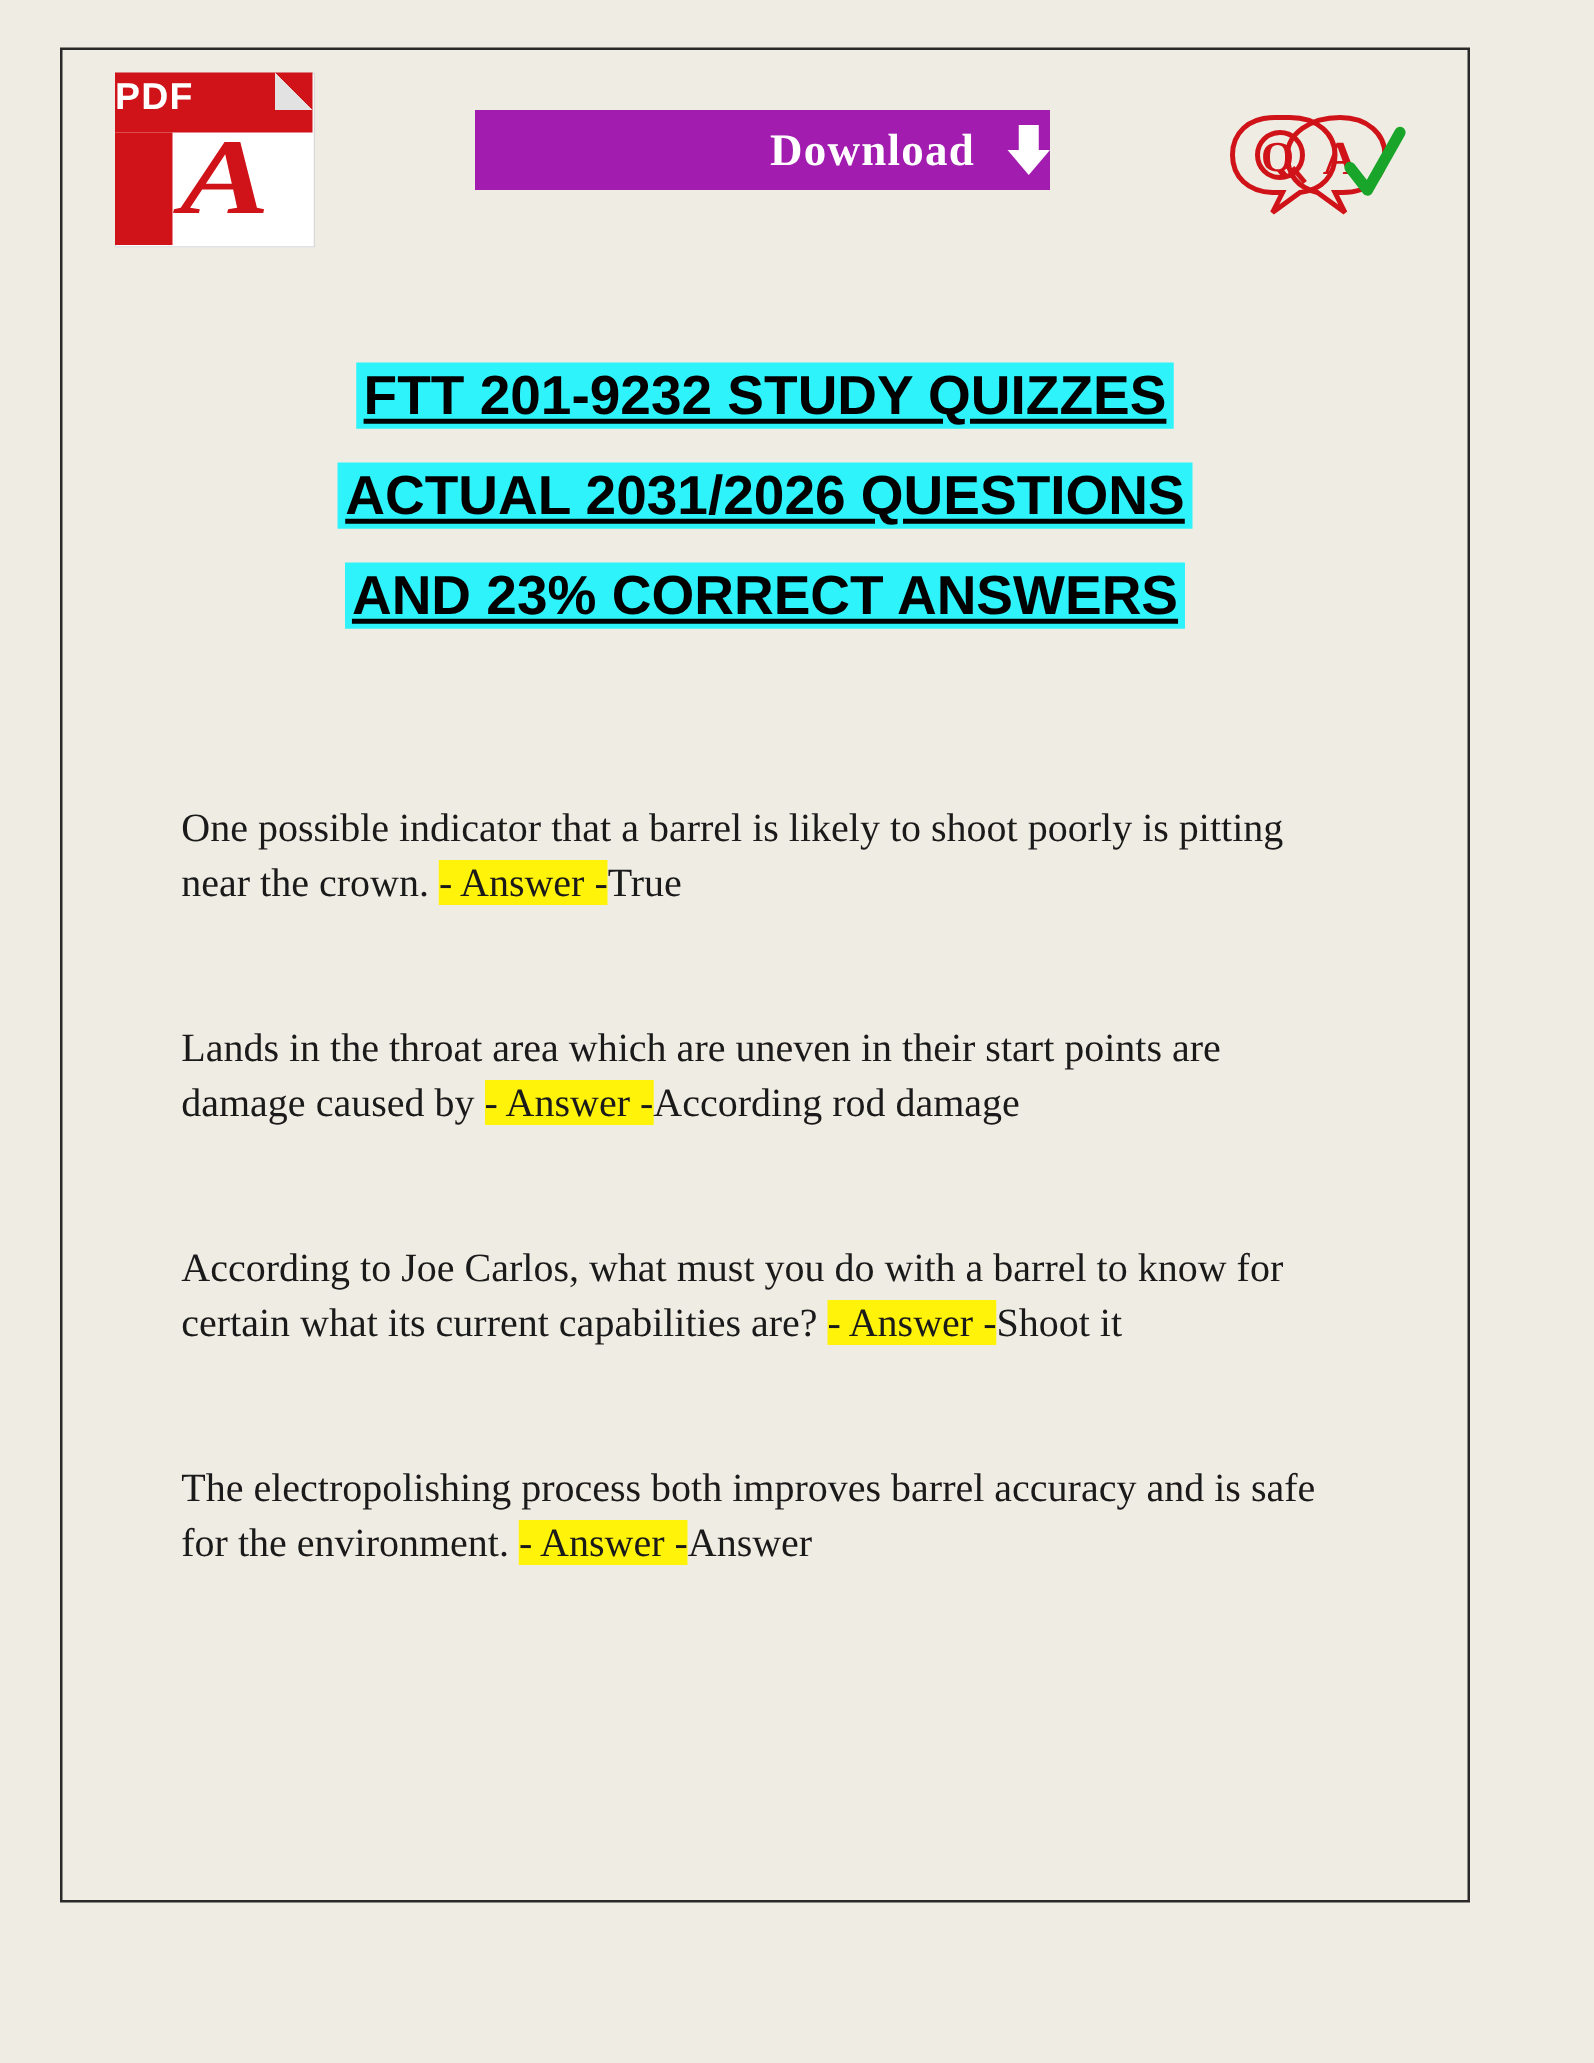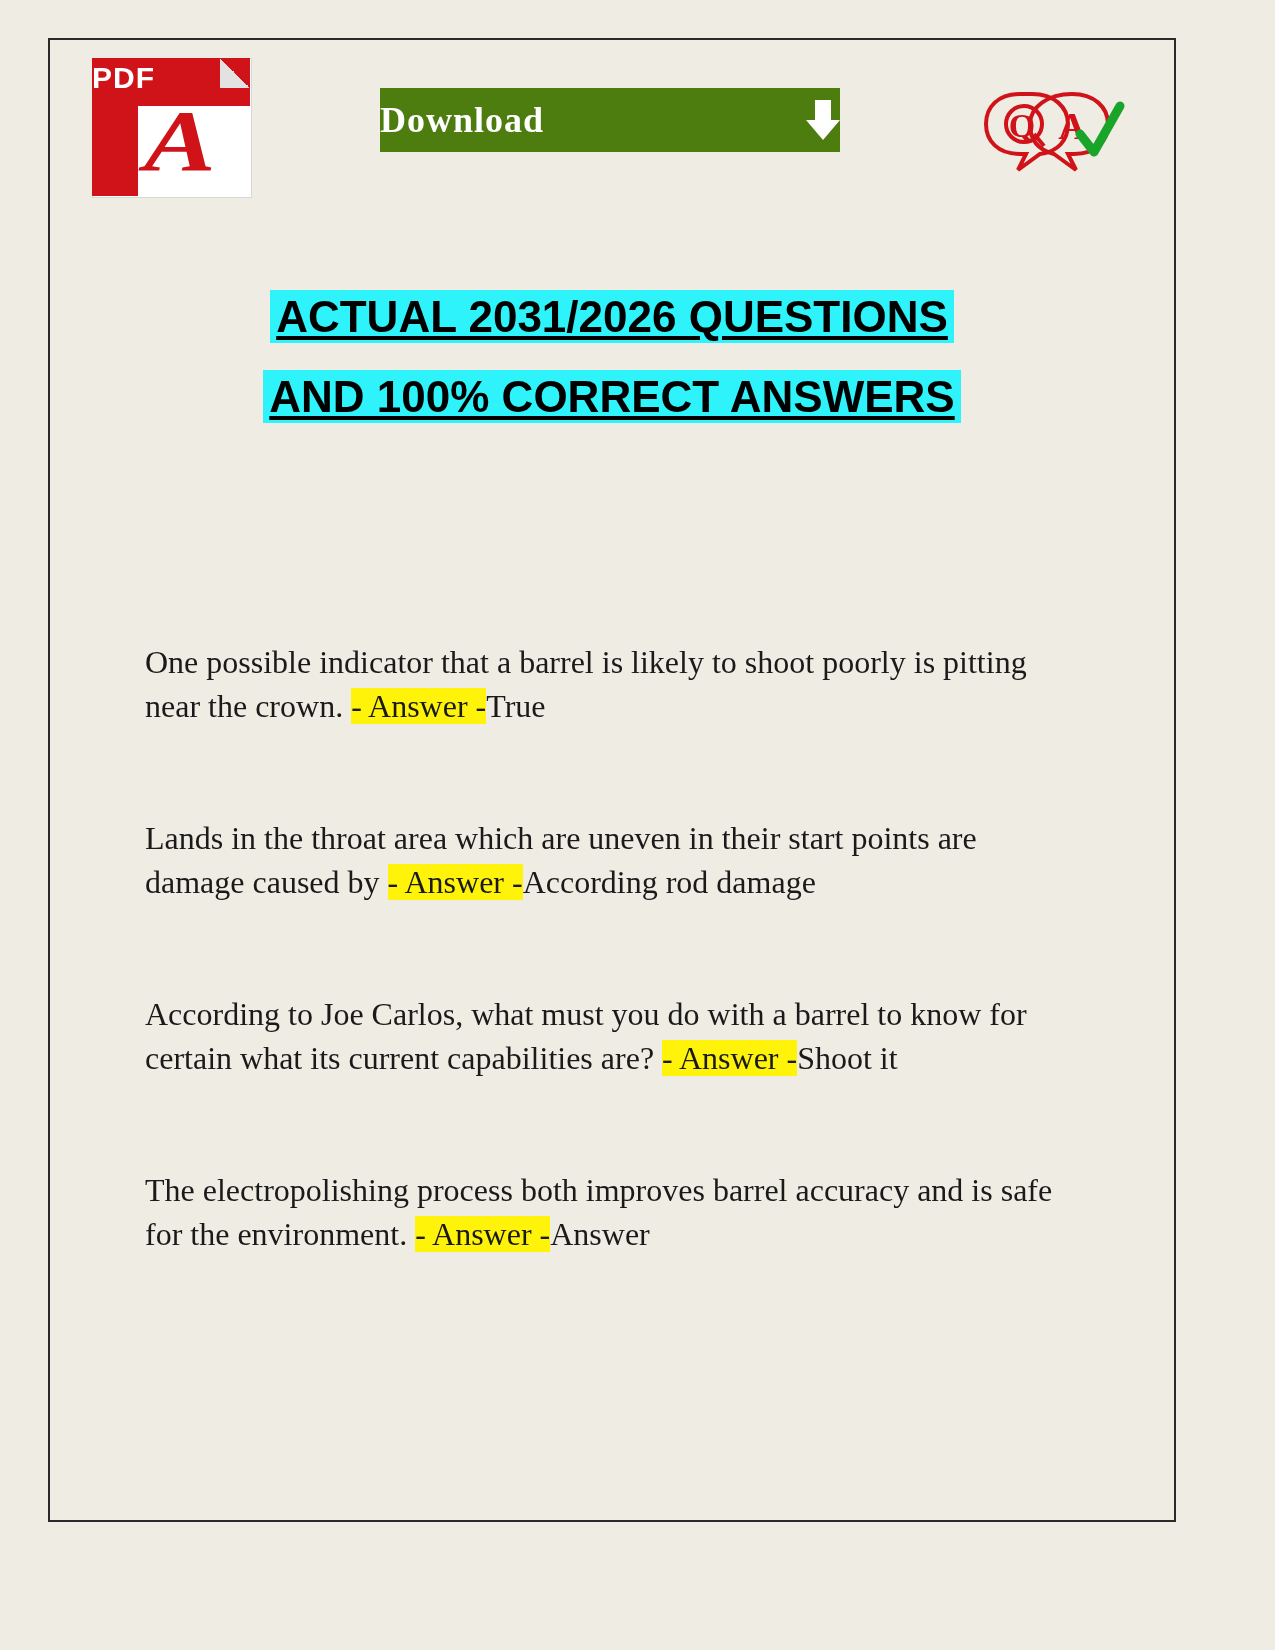--- a/index.html
+++ b/index.html
@@ -90,24 +90,24 @@
     transform: scaleX(1.25);
     transform-origin: left top;
   }
   
   .download-banner {
     position: absolute;
     left: 330px;
     top: 48px;
     width: 460px;
     height: 64px;
-    background: #4d7c0f;
+    background: #a21caf;
     display: flex;
     align-items: center;
-    justify-content: space-between;
+    justify-content: flex-end;
   }
   .download-text {
     color: #ffffff;
     font-size: 36px;
     font-weight: bold;
     letter-spacing: 1px;
     font-family: "Liberation Serif", serif;
   }
   .download-arrow {
     margin-left: 26px;
@@ -215,22 +215,23 @@
           <path d="M96 12 C118 12 132 25 132 42 C132 59 120 72 98 72 L92 72 L100 88 L78 72 C62 68 54 58 54 42 C54 25 72 12 96 12 Z"></path>
         </g>
         <text x="46" y="55" font-family="Liberation Serif, serif" font-size="34" font-weight="bold" fill="#cf1319" text-anchor="middle">Q</text>
         <text x="96" y="57" font-family="Liberation Serif, serif" font-size="38" font-weight="bold" fill="#cf1319" text-anchor="middle">A</text>
         <path d="M104 52 L118 70 L144 24" stroke="#19a52a" stroke-width="9" fill="none" stroke-linecap="round" stroke-linejoin="round"></path>
       </svg>
     </div>
   </div>
 
   <div class="title-block">
+    <div class="title-line"><span>FTT 201-9232 STUDY QUIZZES</span></div>
     <div class="title-line"><span>ACTUAL 2031/2026 QUESTIONS</span></div>
-    <div class="title-line"><span>AND 100% CORRECT ANSWERS</span></div>
+    <div class="title-line"><span>AND 23% CORRECT ANSWERS</span></div>
   </div>
 
   <div class="qa-body">
 
     <div class="qa-item">
       <span>One possible indicator that a barrel is likely to shoot poorly is pitting near the crown. </span><span class="hl-answer">- Answer -</span><span>True</span>
     </div>
 
     <div class="qa-item">
       <span>Lands in the throat area which are uneven in their start points are damage caused by </span><span class="hl-answer">- Answer -</span><span>According rod damage</span>

